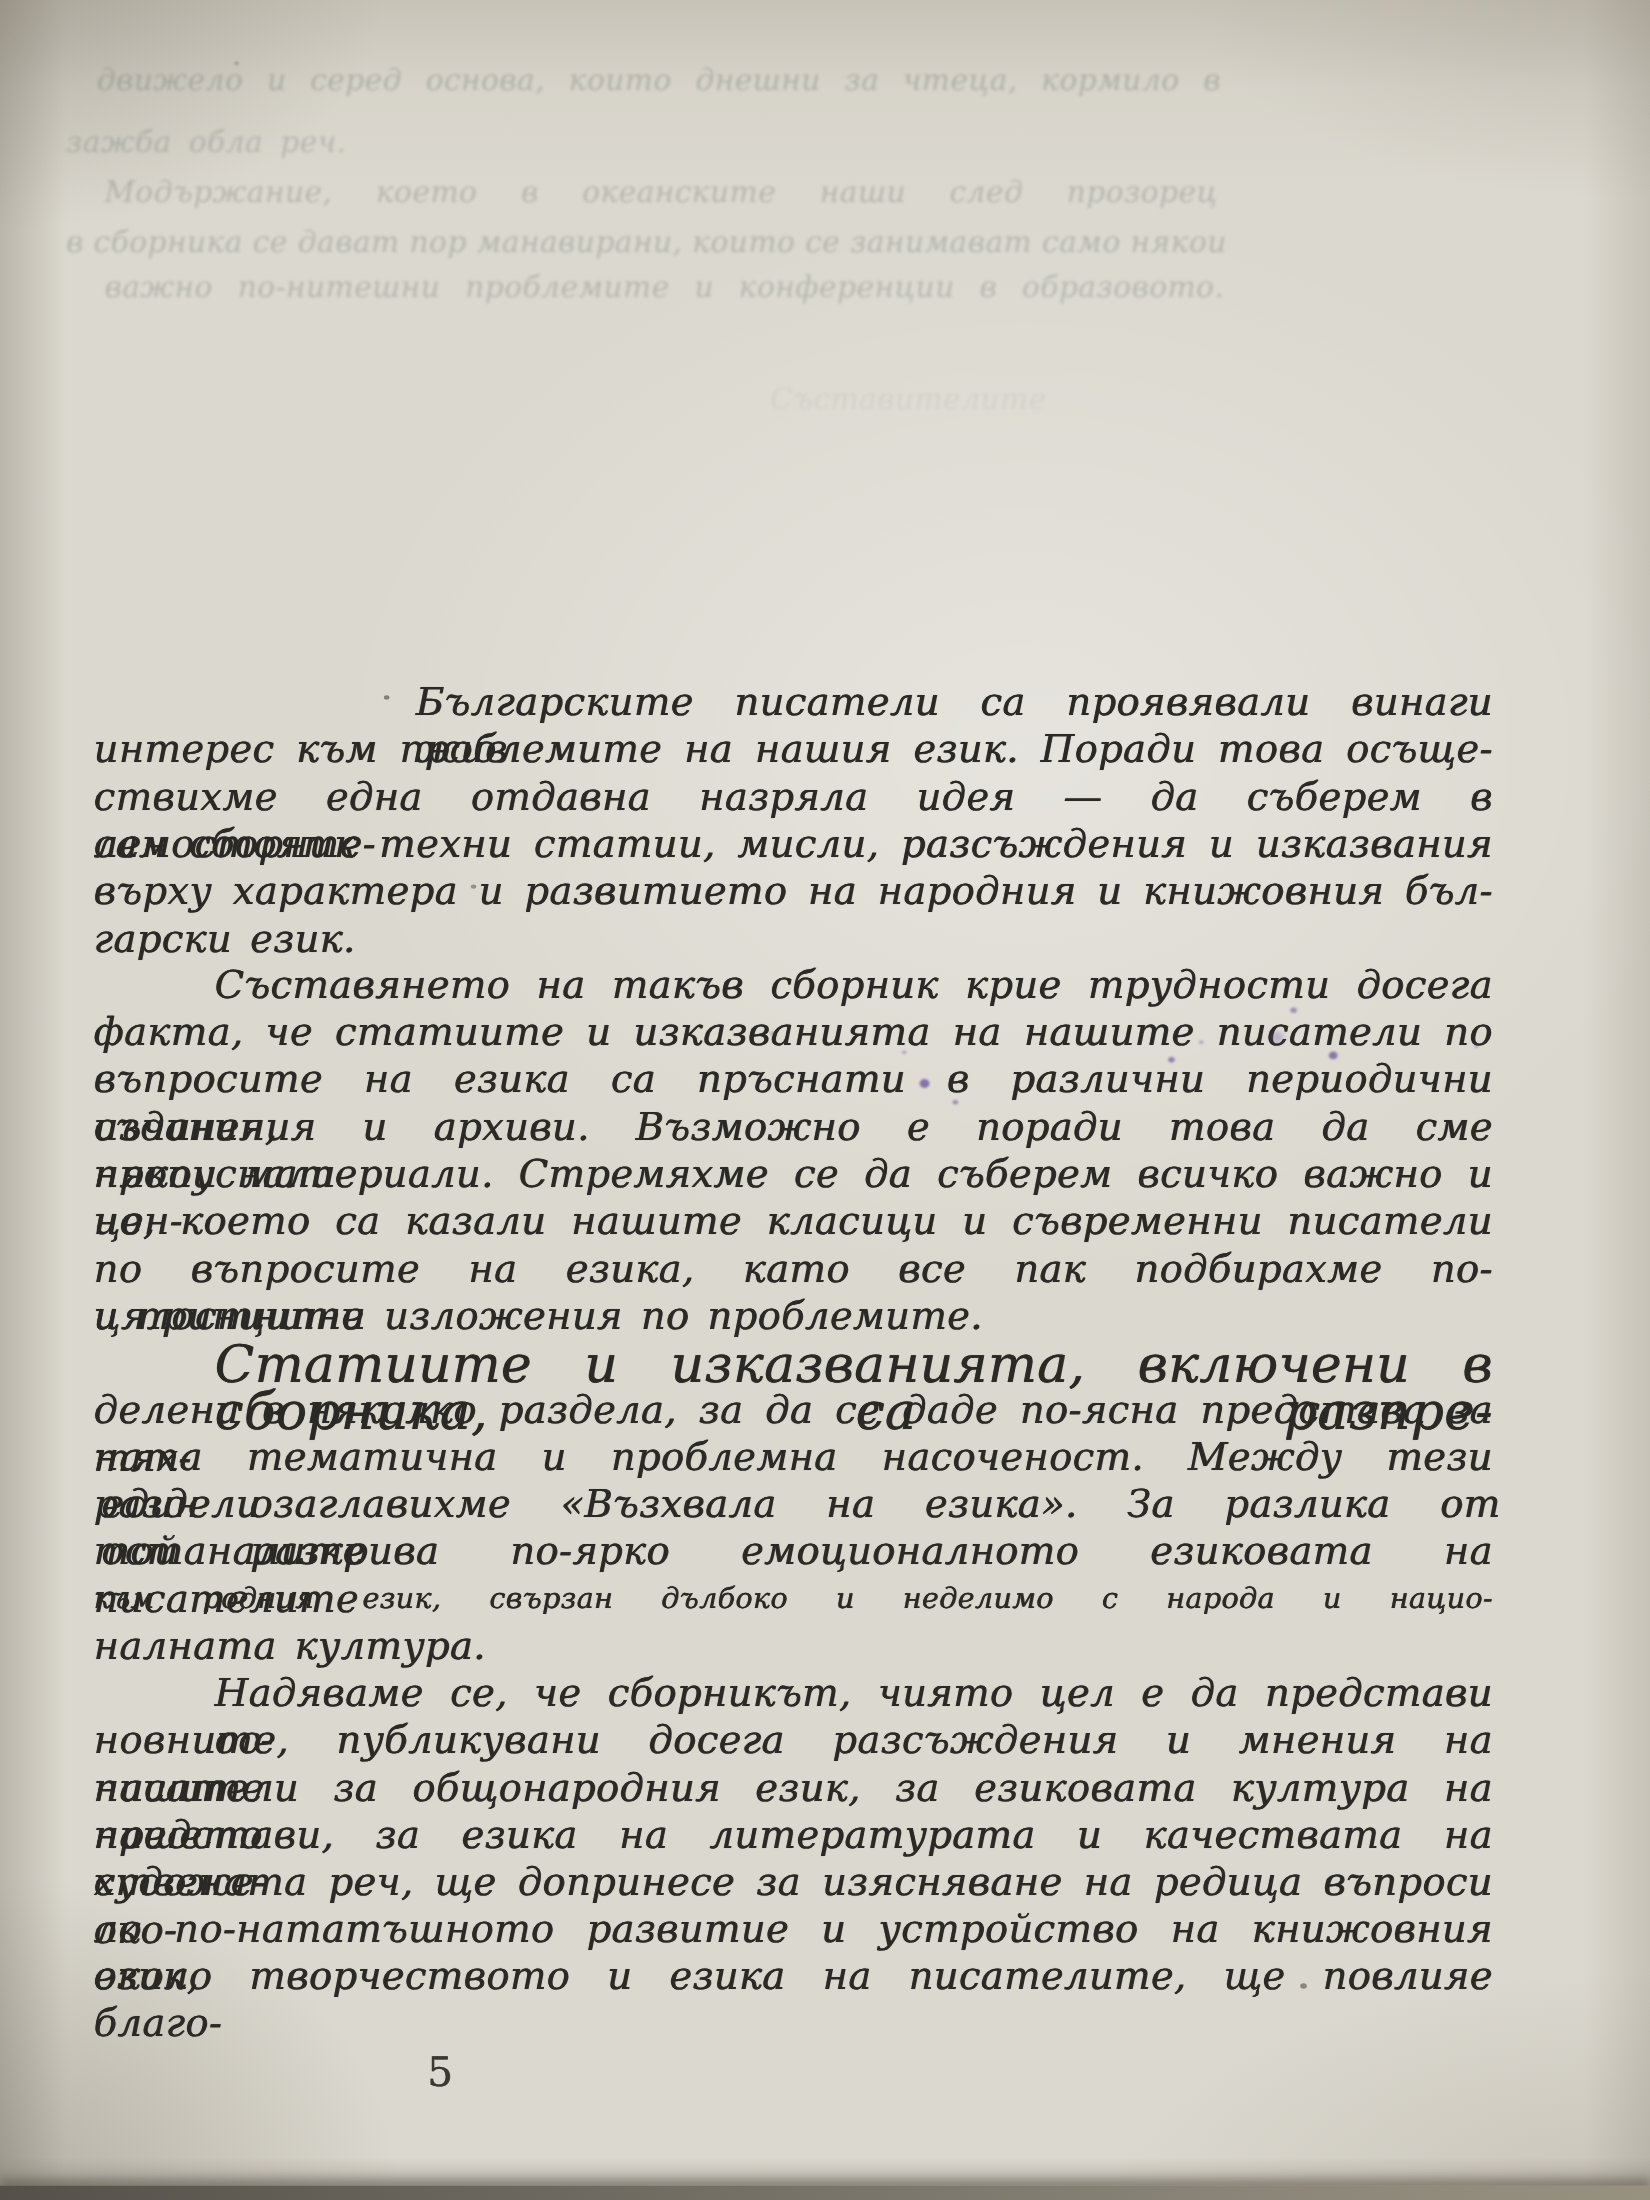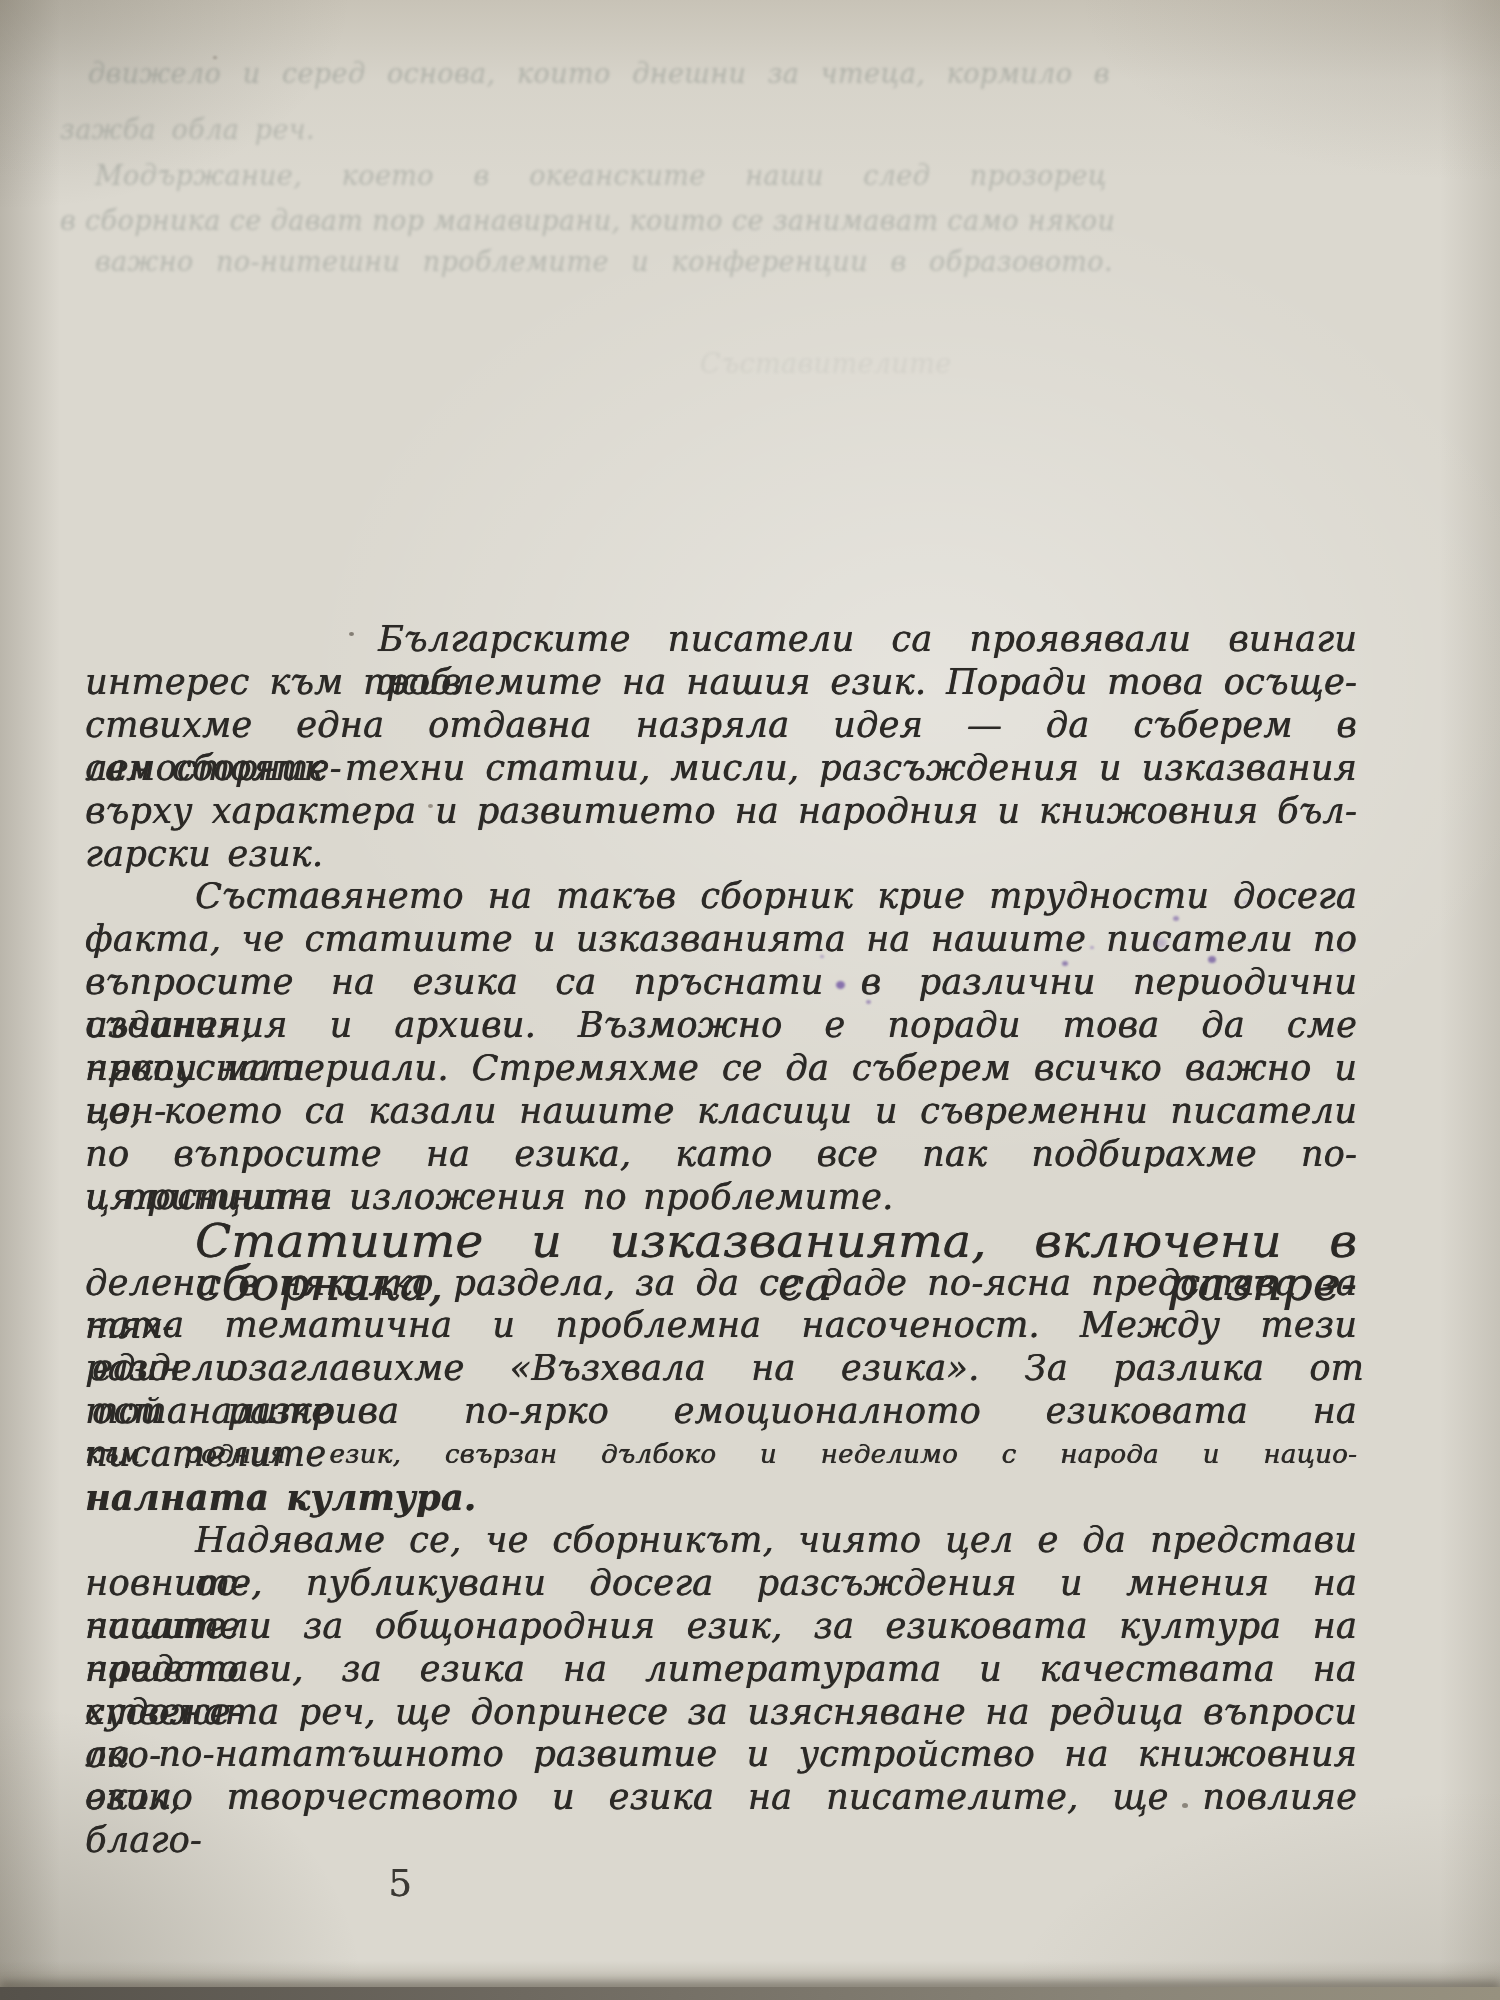--- a/index.html
+++ b/index.html
@@ -81,21 +81,21 @@
       <div class="tline just" style="left: 85px; top: 1047px; width: 1272px; font-size: 35px;">някои материали. Стремяхме се да съберем всичко важно и цен-</div>
       <div class="tline just" style="left: 85px; top: 1090px; width: 1272px; font-size: 35px;">но, което са  казали нашите класици и съвременни писатели</div>
       <div class="tline just" style="left: 85px; top: 1133px; width: 1272px; font-size: 35px;">по въпросите на езика, като все пак подбирахме по-цялостните</div>
       <div class="tline" style="left: 85px; top: 1176px; width: 1272px; font-size: 35px;">и принципни изложения по проблемите.</div>
       <div class="tline just" style="left: 195px; top: 1219px; width: 1162px; font-size: 47px;">Статиите и изказванията, включени в сборника, са разпре-</div>
       <div class="tline just" style="left: 85px; top: 1262px; width: 1272px; font-size: 35px;">делени в няколко раздела, за да се даде по-ясна представа за тях-</div>
       <div class="tline just" style="left: 85px; top: 1304px; width: 1272px; font-size: 35px;">ната тематична и проблемна насоченост. Между тези раздели</div>
       <div class="tline just" style="left: 92px; top: 1347px; width: 1272px; font-size: 35px;">един озаглавихме «Възхвала на езика». За разлика от останалите</div>
       <div class="tline just" style="left: 85px; top: 1390px; width: 1272px; font-size: 35px;">той разкрива по-ярко емоционалното езиковата на писателите</div>
       <div class="tline just" style="left: 85px; top: 1433px; width: 1272px; font-size: 26px;">към родния език, свързан дълбоко и неделимо с народа и нацио-</div>
-      <div class="tline" style="left: 85px; top: 1476px; width: 1272px; font-size: 35px; font-weight: bold;">налната култура.</div>
+      <div class="tline" style="left: 85px; top: 1476px; width: 1272px; font-size: 35px;">налната култура.</div>
       <div class="tline just" style="left: 195px; top: 1519px; width: 1162px; font-size: 35px;">Надяваме се, че сборникът,  чиято цел е да представи ос-</div>
       <div class="tline just" style="left: 85px; top: 1562px; width: 1272px; font-size: 35px;">новните, публикувани досега разсъждения и мнения на нашите</div>
       <div class="tline just" style="left: 85px; top: 1605px; width: 1272px; font-size: 35px;">писатели за общонародния език, за езиковата култура на нашето</div>
       <div class="tline just" style="left: 85px; top: 1648px; width: 1272px; font-size: 35px;">представи, за езика на литературата и качествата на художе-</div>
       <div class="tline just" style="left: 85px; top: 1691px; width: 1272px; font-size: 35px; font-style: italic;">ствената реч, ще допринесе за изясняване на редица въпроси око-</div>
       <div class="tline just" style="left: 85px; top: 1733px; width: 1272px; font-size: 35px;">ло по-нататъшното развитие и устройство на книжовния език,</div>
       <div class="tline just" style="left: 85px; top: 1776px; width: 1272px; font-size: 35px;">около творчеството и езика на писателите, ще повлияе благо-</div>
     </div>
   <div class="page-number">5</div>
   <div id="speck-layer">

